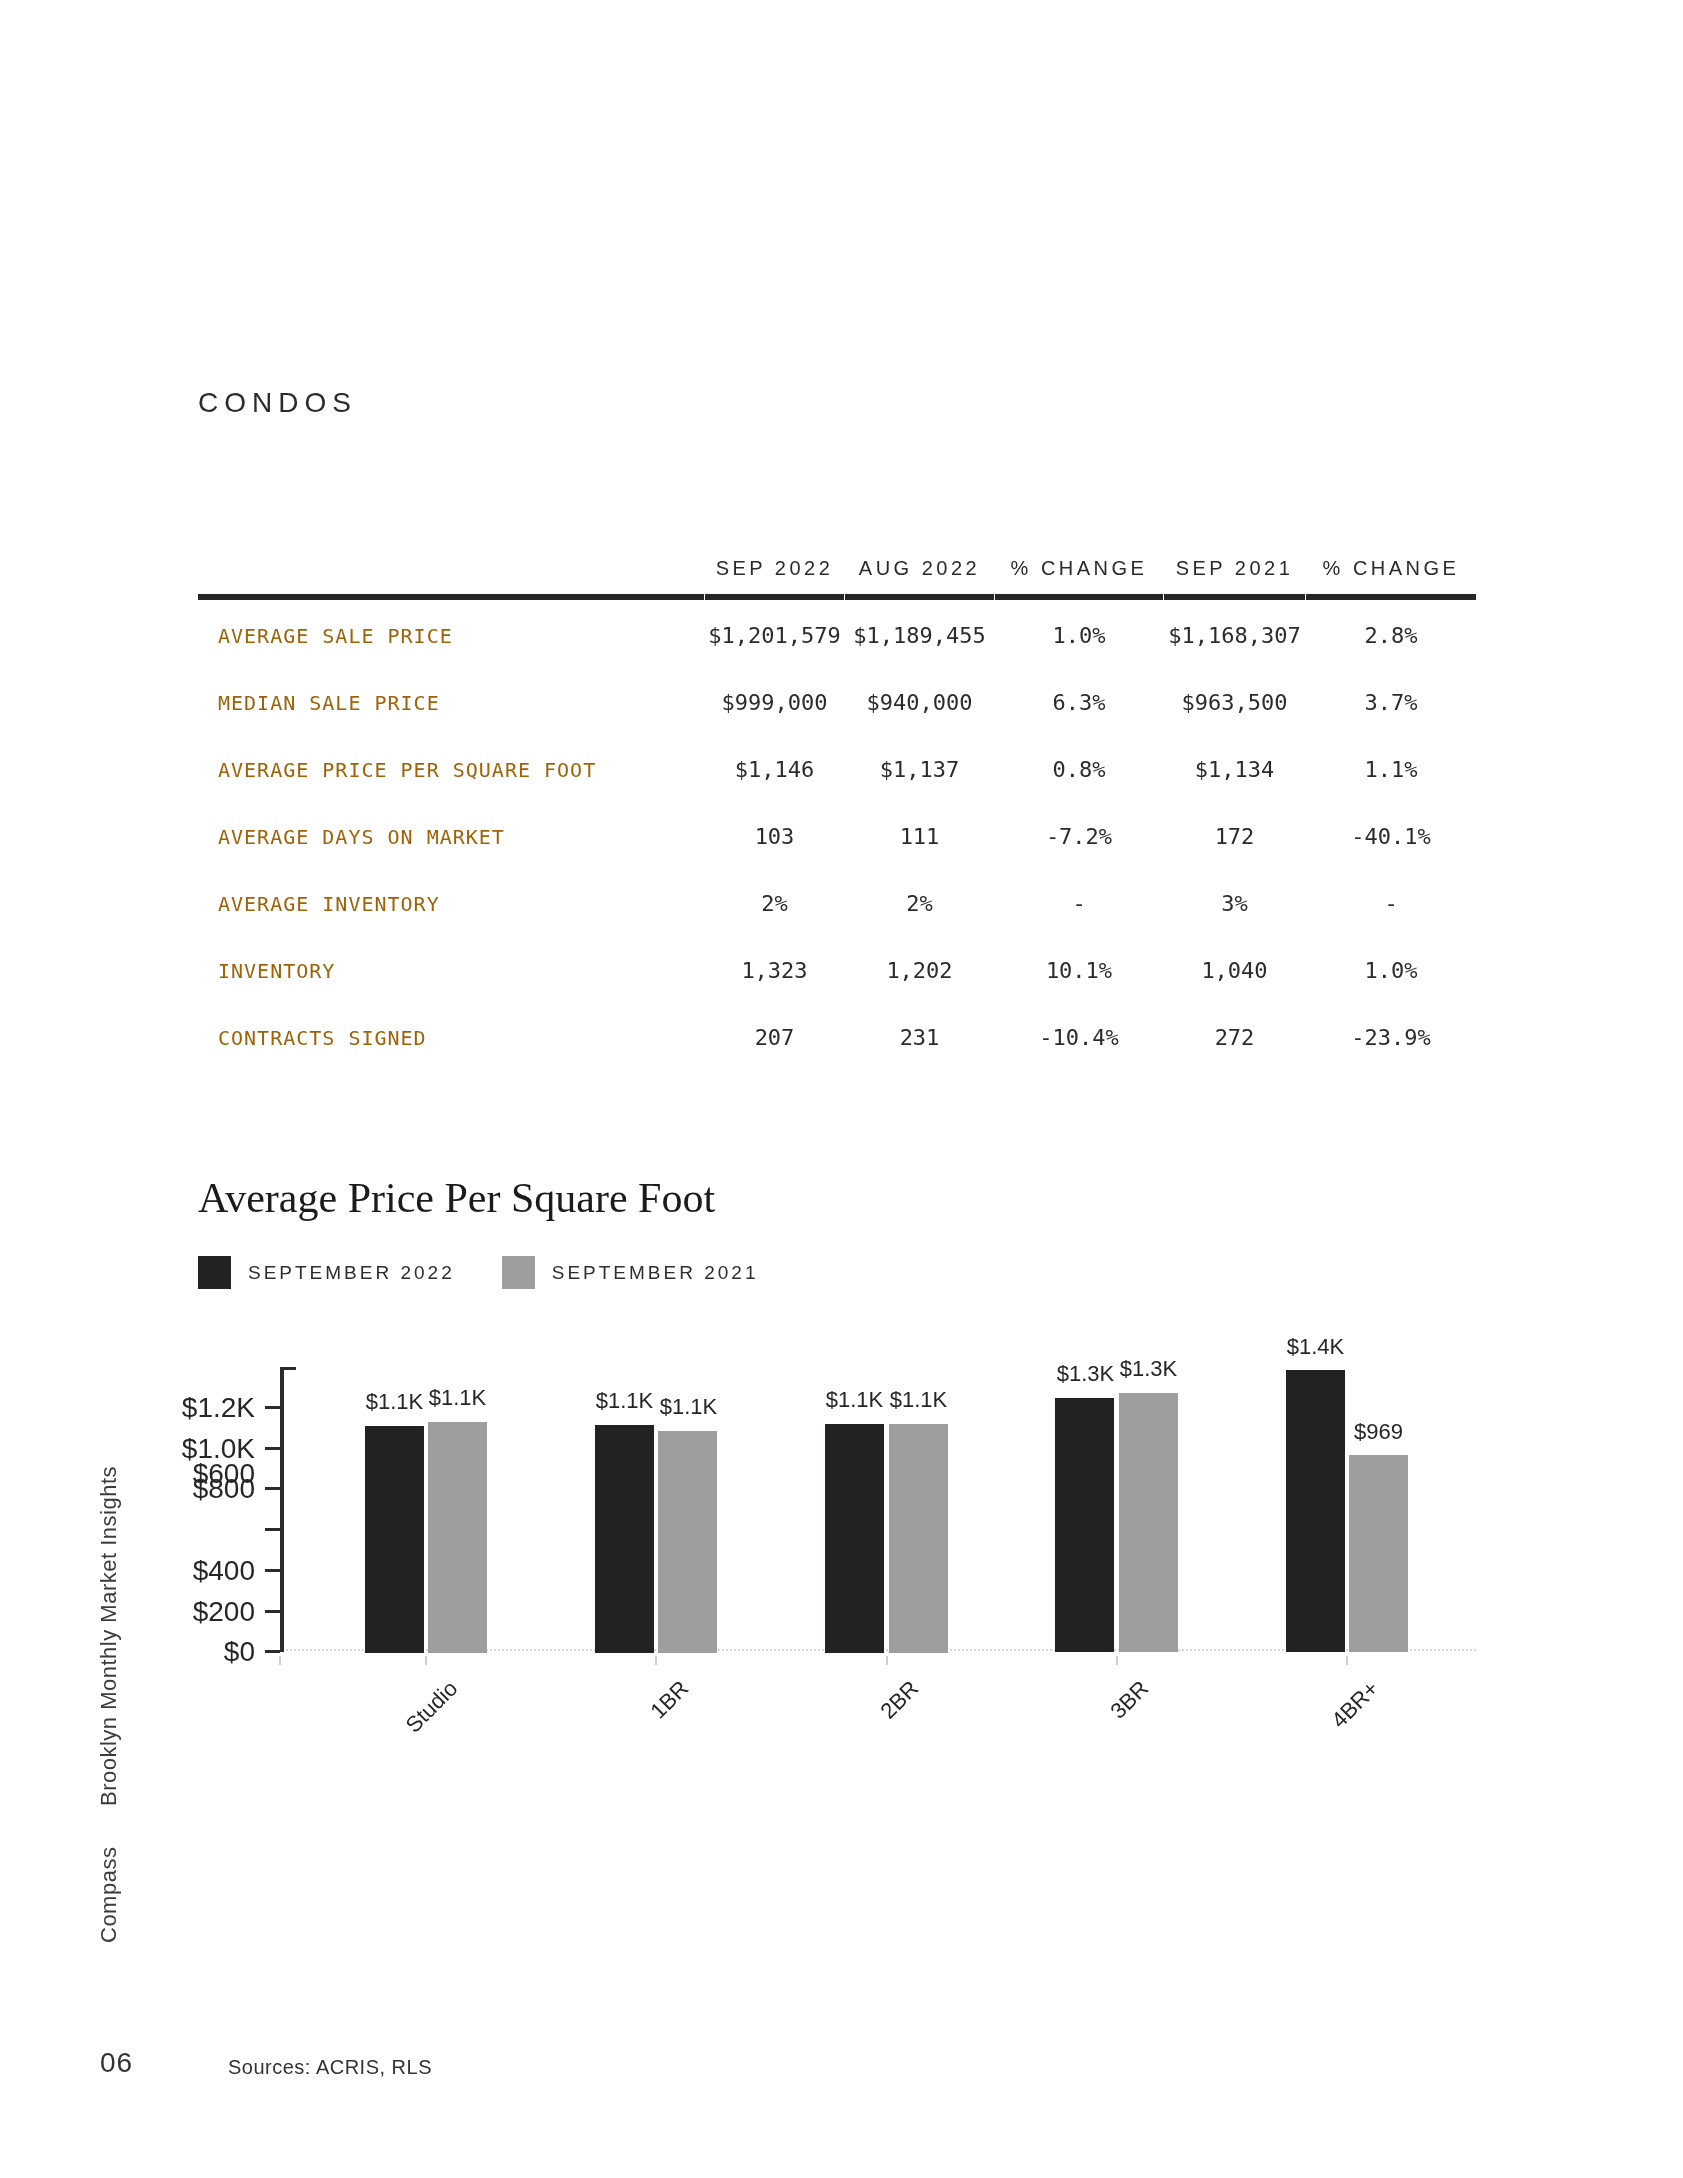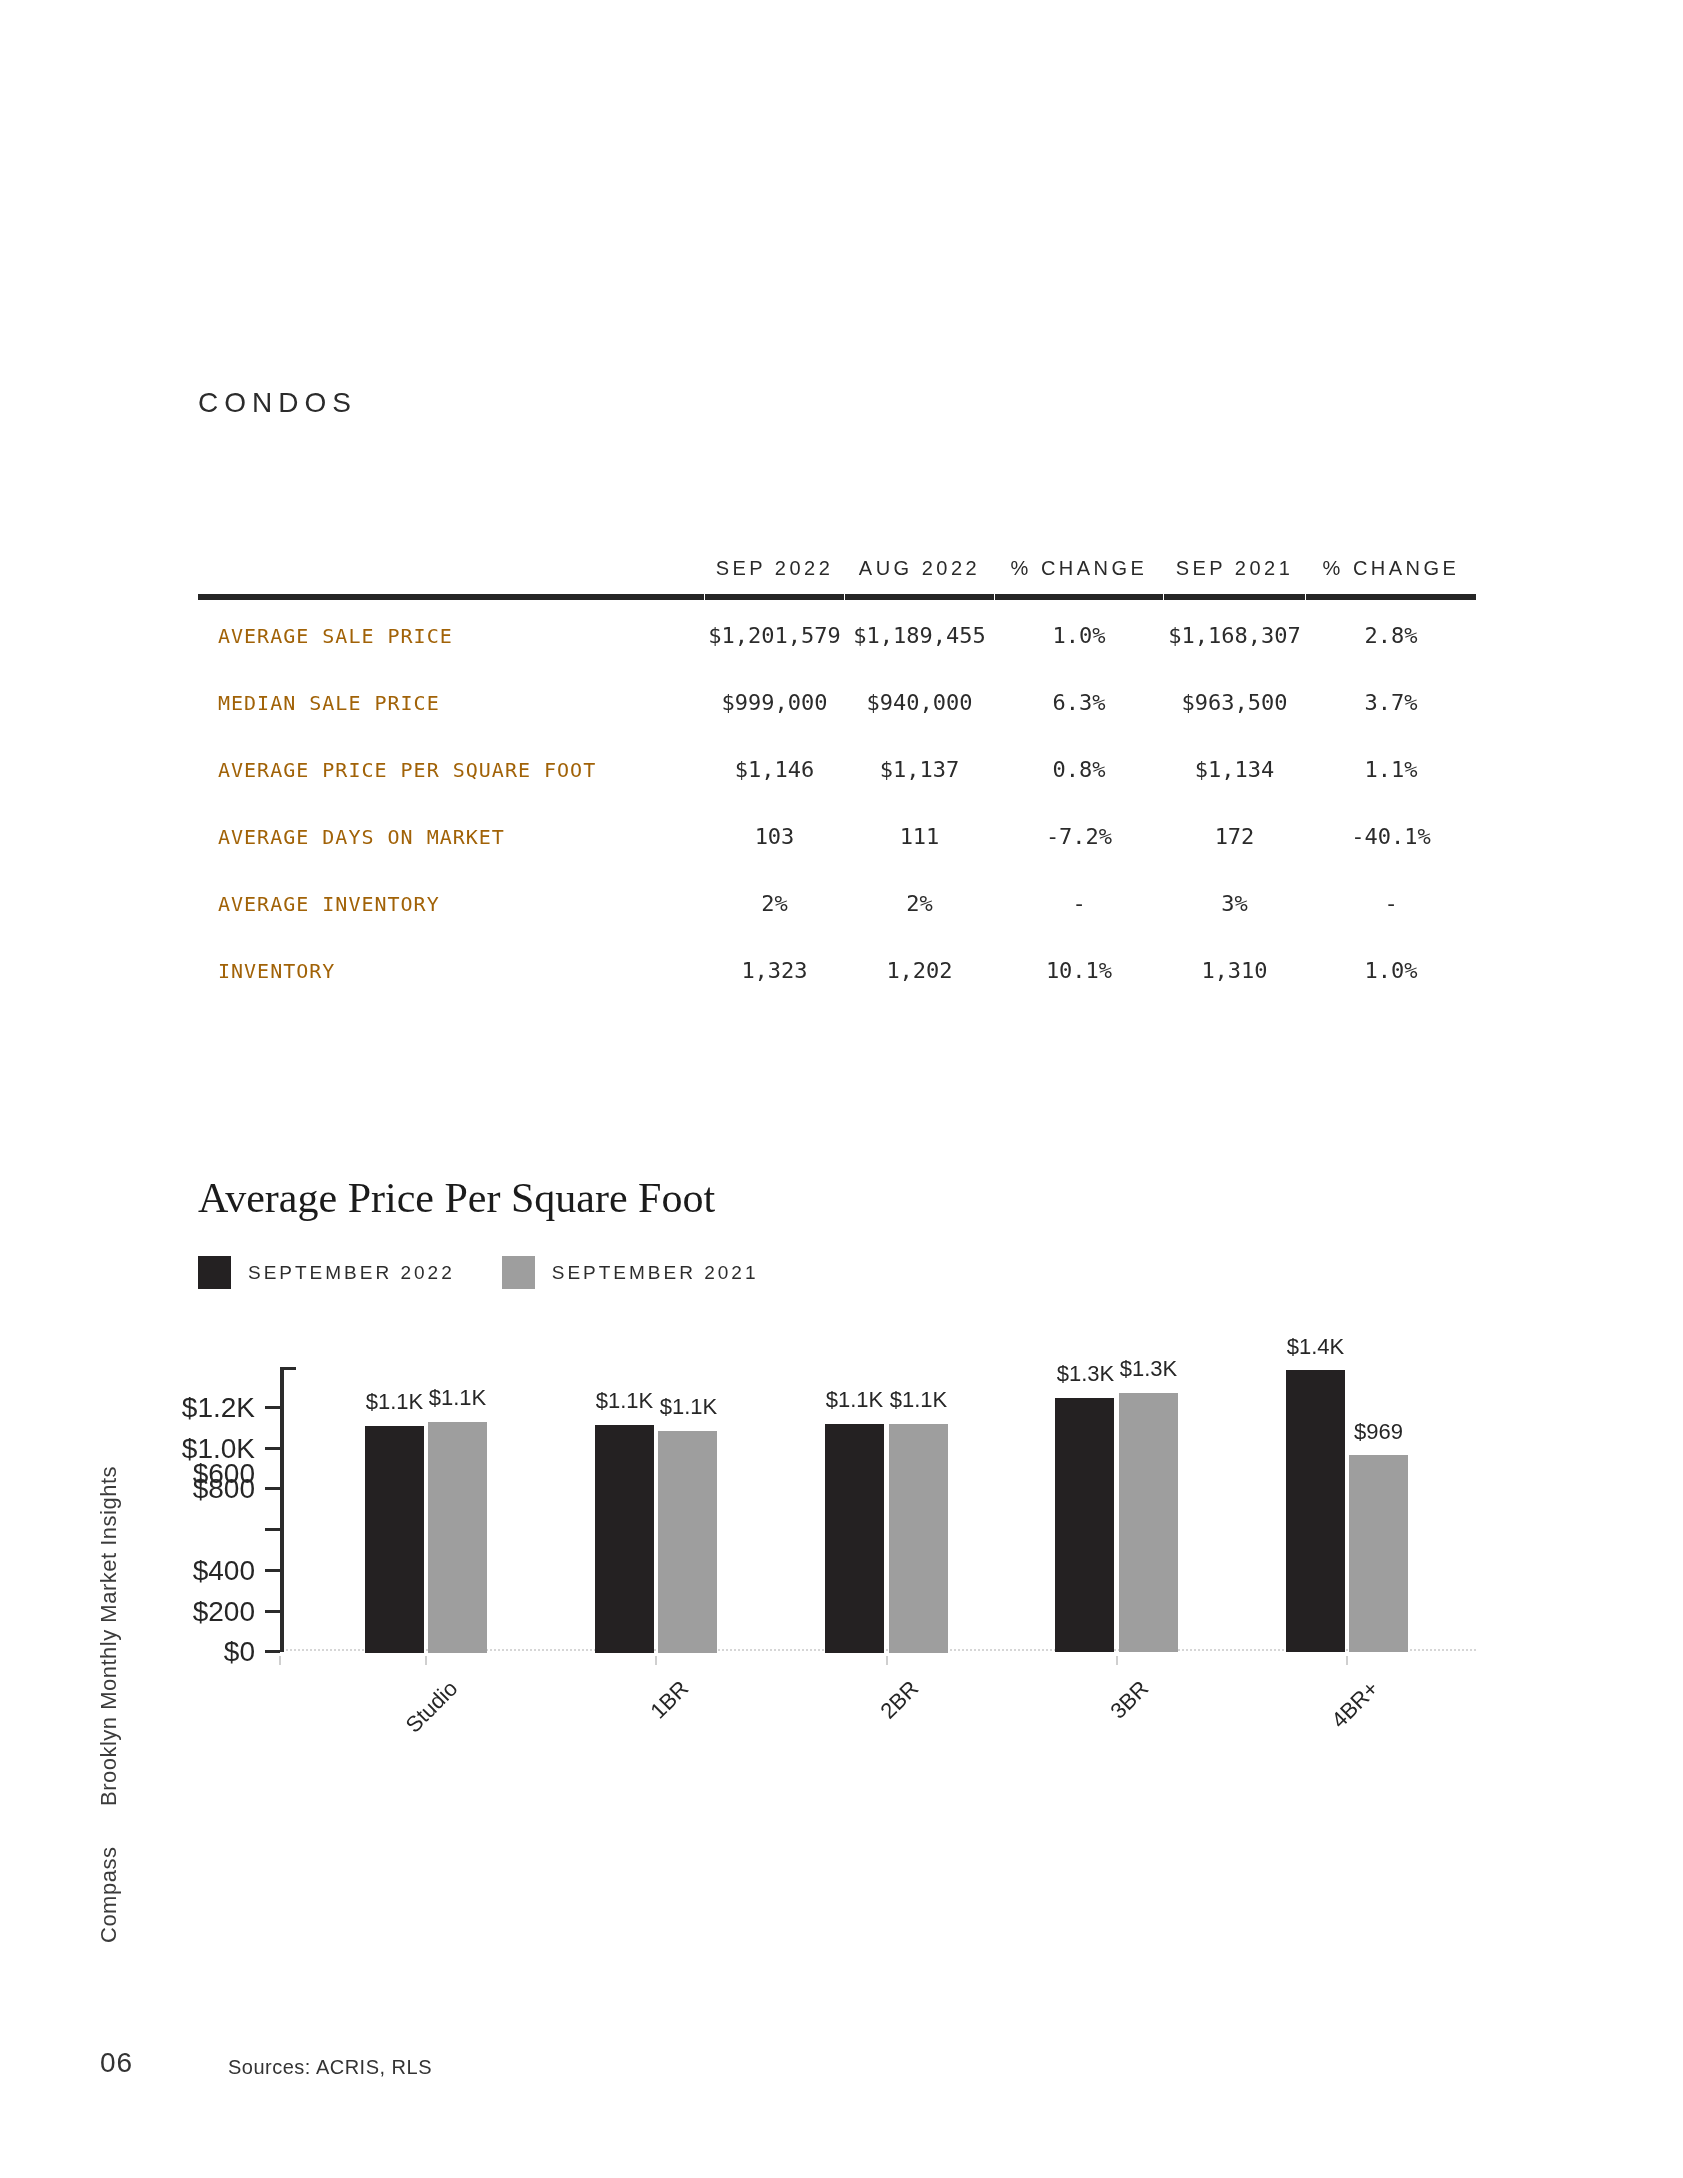--- a/index.html
+++ b/index.html
@@ -104,22 +104,30 @@
           <div class="tval">2%</div>
           <div class="tval">-</div>
           <div class="tval">3%</div>
           <div class="tval">-</div>
         </div>
         <div class="trow">
           <div class="tlabel">INVENTORY</div>
           <div class="tval">1,323</div>
           <div class="tval">1,202</div>
           <div class="tval">10.1%</div>
-          <div class="tval">1,310</div>
+          <div class="tval">1,040</div>
           <div class="tval">1.0%</div>
+        </div>
+        <div class="trow">
+          <div class="tlabel">CONTRACTS SIGNED</div>
+          <div class="tval">207</div>
+          <div class="tval">231</div>
+          <div class="tval">-10.4%</div>
+          <div class="tval">272</div>
+          <div class="tval">-23.9%</div>
         </div>
       </div>
   </div>
 
   <div class="chart-title">Average Price Per Square Foot</div>
 
   <div class="legend">
     <div class="legend-item">
       <div class="legend-swatch" id="swatch-2022" style="background: rgb(36, 33, 34);"></div>
       <div class="legend-label">SEPTEMBER 2022</div>

